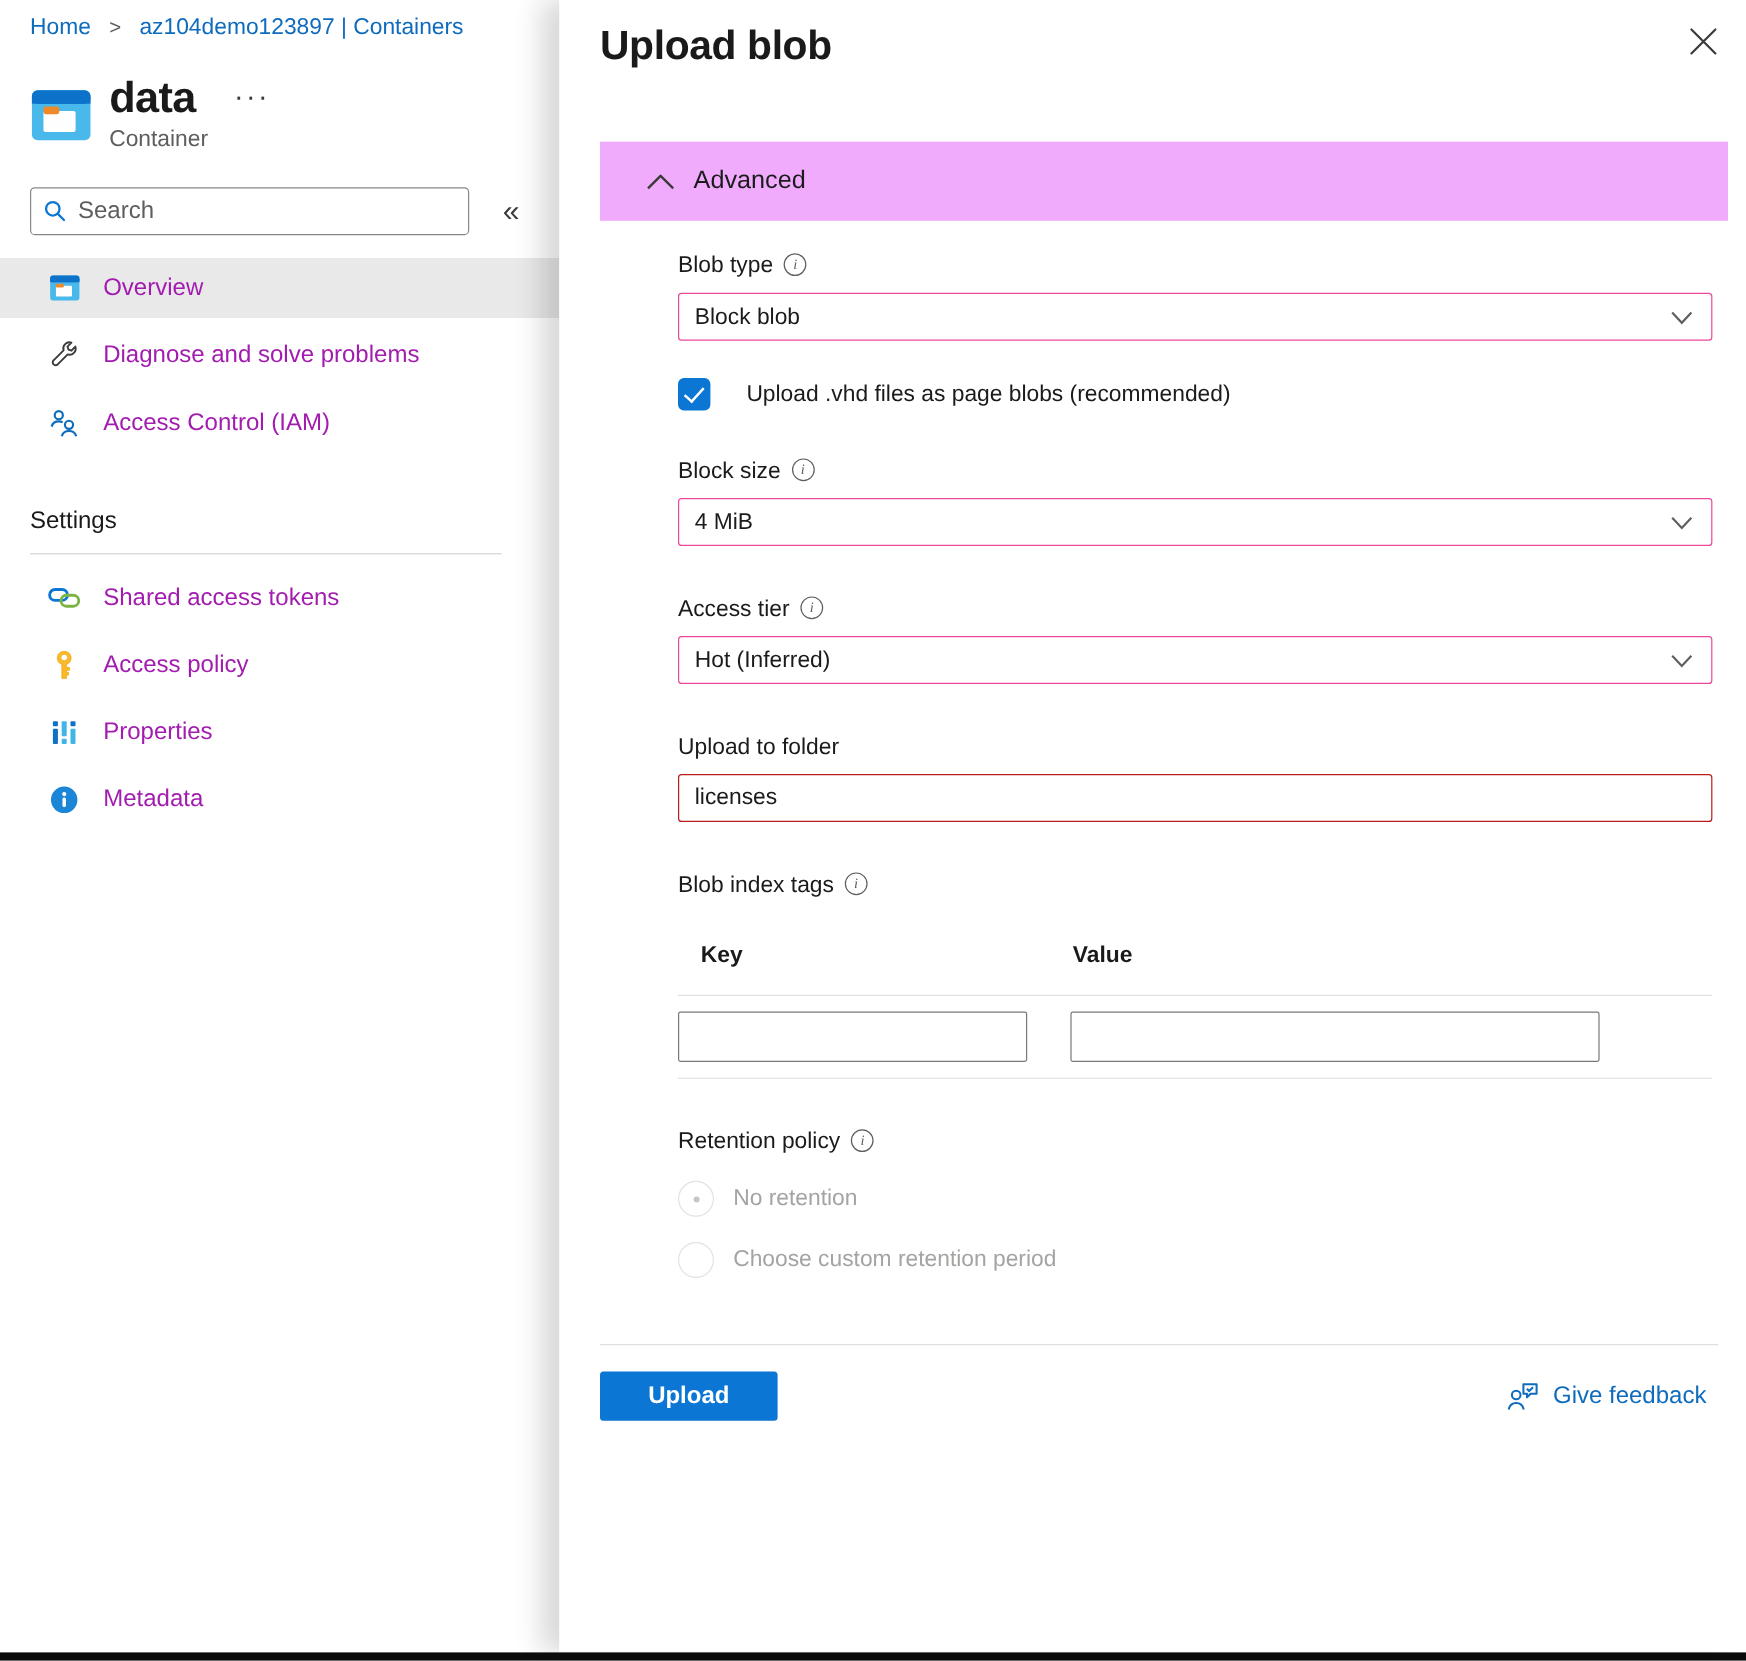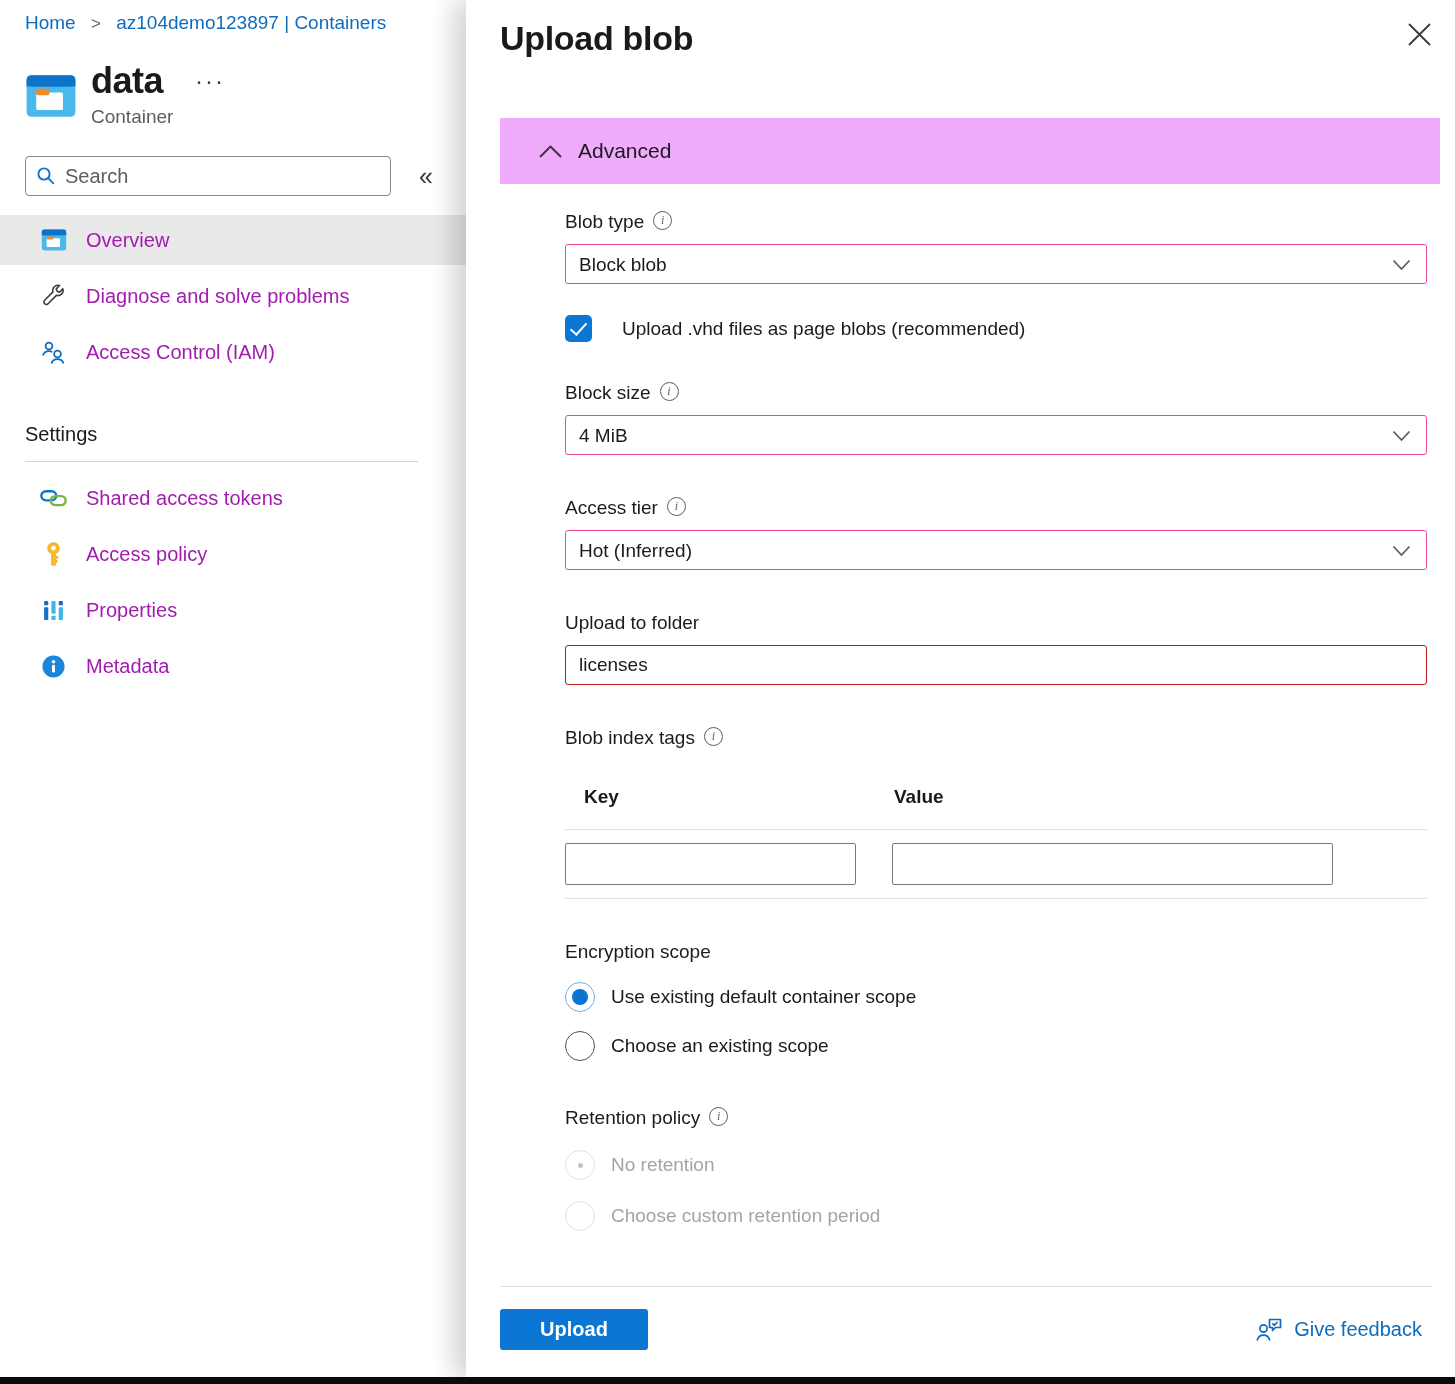--- a/index.html
+++ b/index.html
@@ -340,33 +340,20 @@
             </div>
             <hr class="tags-divider">
             <div class="tags-inputs">
               <input type="text" class="tag-key-input" value="" style="">
               <input type="text" class="tag-val-input" value="" style="">
             </div>
             <hr class="tags-divider2">
           </div>
         </div>
 
-        <div class="group enc-group">
-          <div class="field-label">
-            <span>Encryption scope</span>
-          </div>
-          <div class="radio-row">
-            <span class="radio sel"></span>
-            <span class="radio-label">Use existing default container scope</span>
-          </div>
-          <div class="radio-row">
-            <span class="radio"></span>
-            <span class="radio-label">Choose an existing scope</span>
-          </div>
-        </div>
 
         <div class="group ret-group">
           <div class="field-label">
             <span>Retention policy</span>
             <span class="info-icon"></span>
           </div>
           <div class="radio-row disabled">
             <span class="radio sel"></span>
             <span class="radio-label">No retention</span>
           </div>

